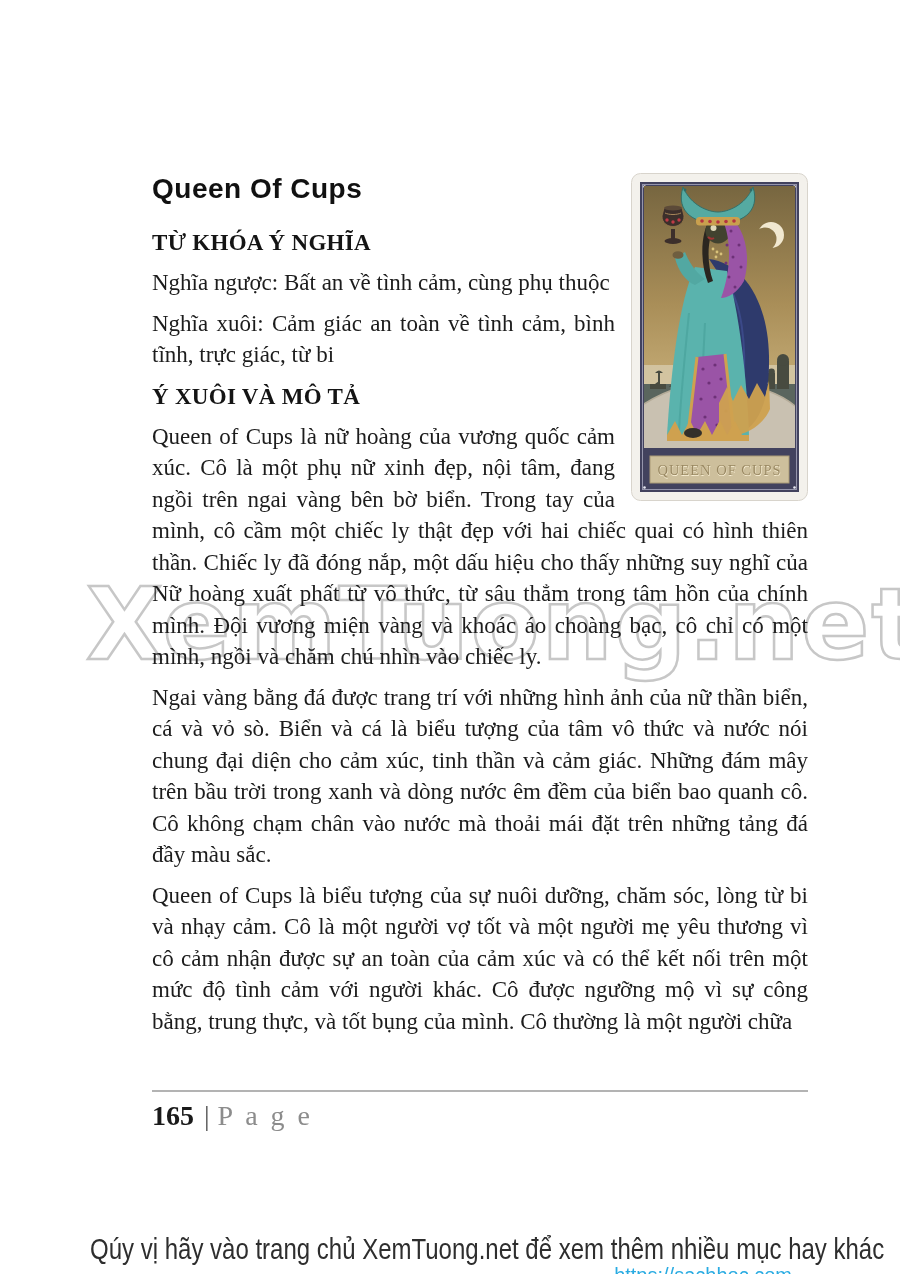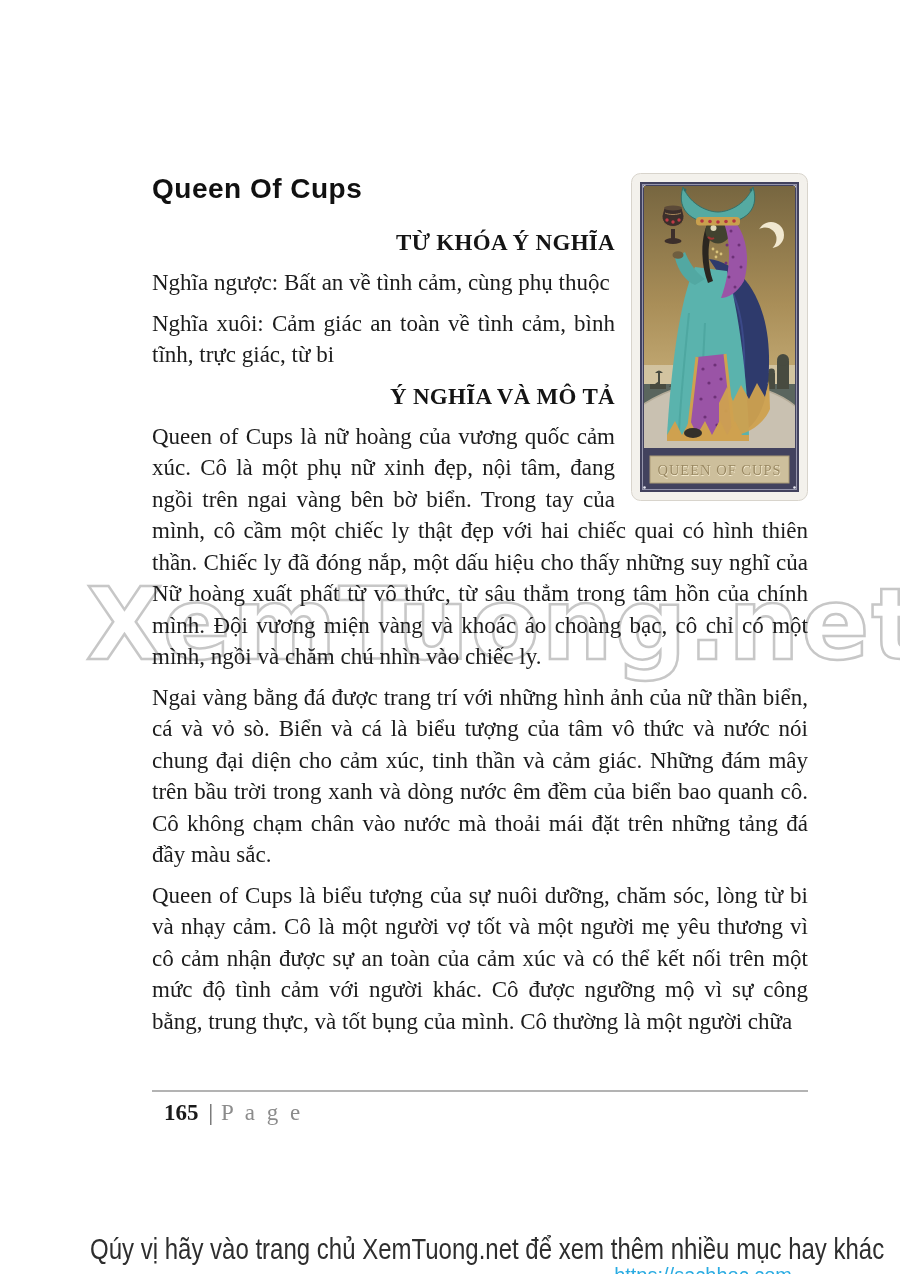--- a/index.html
+++ b/index.html
@@ -31,35 +31,35 @@
   }
   .card-float svg{display:block;}
   h1.doc-title{
     font-family:"Liberation Sans", sans-serif;font-weight:bold;
     font-size:28px;line-height:33px;margin:14px 0 24px;color:#111;
     text-align:left;letter-spacing:0.5px;
   }
   h2.sec{
     font-family:"Liberation Serif", serif;font-weight:bold;
     font-size:23px;line-height:28px;margin:12px 0 10px;color:#141414;
-    text-align:right;letter-spacing:0.3px;
+    text-align:left;letter-spacing:0.3px;
   }
   p.body{
     font-size:23px;line-height:31.5px;margin:0 0 9px;
     text-align:justify;
   }
 
   
   .rule{
     position:absolute;left:152px;width:656px;top:1090px;z-index:2;
     border-top:2px solid #b3b3b3;height:0;
   }
   .pageno{
-    position:absolute;left:164px;top:1100px;z-index:2;
-    font-size:23px;color:#1a1a1a;
+    position:absolute;left:152px;top:1100px;z-index:2;
+    font-size:28px;color:#1a1a1a;
   }
   .pageno .num{font-weight:bold;}
   .pageno .sep{margin:0 8px 0 10px;color:#555;}
   .pageno .word{color:#8c8c8c;letter-spacing:3px;}
 
   
   .sachhoc-link{
     position:absolute;top:1264px;right:108px;z-index:2;
     font-family:"Liberation Sans", sans-serif;font-size:20px;
     color:#29abe2;text-decoration:none;
@@ -216,21 +216,21 @@
         <text x="88.5" y="302" text-anchor="middle" font-family="Liberation Serif, serif" font-size="14.5" letter-spacing="1" fill="#998862" style="text-transform:uppercase">Queen of Cups</text>
       </svg>
     </div>
 
     <h1 class="doc-title">Queen Of Cups</h1>
 
     <h2 class="sec">TỪ KHÓA Ý NGHĨA</h2>
     <p class="body">Nghĩa ngược: Bất an về tình cảm, cùng phụ thuộc</p>
     <p class="body">Nghĩa xuôi: Cảm giác an toàn về tình cảm, bình tĩnh, trực giác, từ bi</p>
 
-    <h2 class="sec">Ý NGHĨA VÀ MÔ TẢ</h2>
+    <h2 class="sec">Ý XUÔI VÀ MÔ TẢ</h2>
     <p class="body">Queen of Cups là nữ hoàng của vương quốc cảm xúc. Cô là một phụ nữ xinh đẹp, nội tâm, đang ngồi trên ngai vàng bên bờ biển. Trong tay của mình, cô cầm một chiếc ly thật đẹp với hai chiếc quai có hình thiên thần. Chiếc ly đã đóng nắp, một dấu hiệu cho thấy những suy nghĩ của Nữ hoàng xuất phất từ vô thức, từ sâu thẳm trong tâm hồn của chính mình. Đội vương miện vàng và khoác áo choàng bạc, cô chỉ có một mình, ngồi và chăm chú nhìn vào chiếc ly.</p>
     <p class="body">Ngai vàng bằng đá được trang trí với những hình ảnh của nữ thần biển, cá và vỏ sò. Biển và cá là biểu tượng của tâm vô thức và nước nói chung đại diện cho cảm xúc, tinh thần và cảm giác. Những đám mây trên bầu trời trong xanh và dòng nước êm đềm của biển bao quanh cô. Cô không chạm chân vào nước mà thoải mái đặt trên những tảng đá đầy màu sắc.</p>
 
     <p class="body">Queen of Cups là biểu tượng của sự nuôi dưỡng, chăm sóc, lòng từ bi và nhạy cảm. Cô là một người vợ tốt và một người mẹ yêu thương vì cô cảm nhận được sự an toàn của cảm xúc và có thể kết nối trên một mức độ tình cảm với người khác. Cô được ngưỡng mộ vì sự công bằng, trung thực, và tốt bụng của mình. Cô thường là một người chữa</p>
   </div>
 
   <div class="rule"></div>
   <div class="pageno">
     <span class="num">165</span><span class="sep">|</span><span class="word">P a g e</span>
   </div>

